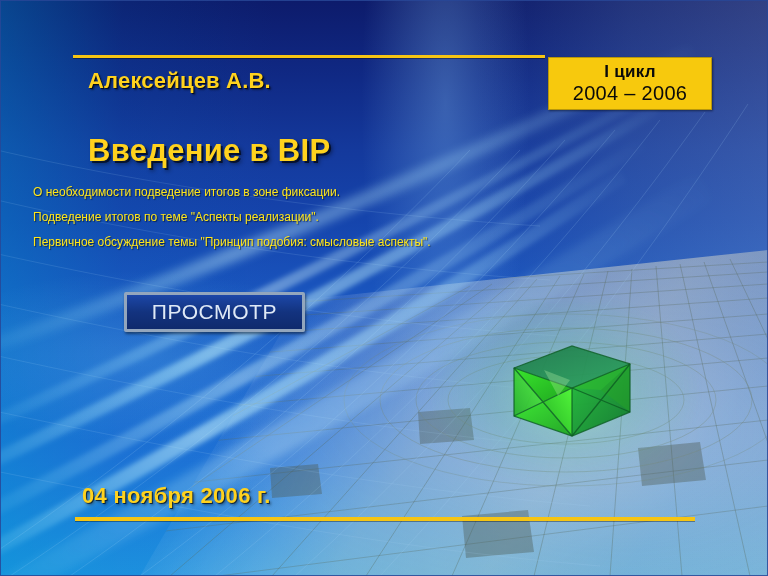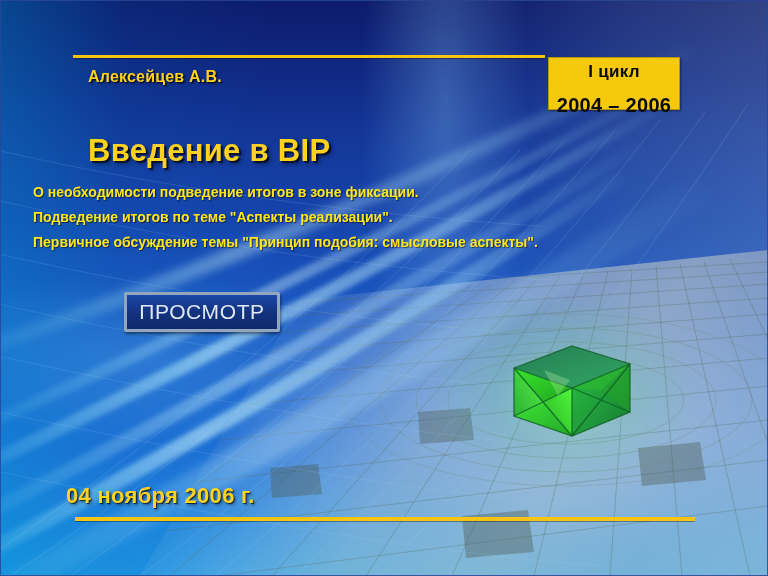--- a/index.html
+++ b/index.html
@@ -97,52 +97,52 @@
     position: absolute;
     left: 75px; top: 517px;
     width: 620px; height: 4px;
     background: #f6c513;
     box-shadow: 0 1px 0 rgba(0,0,0,.35);
   }
 
   .author {
     position: absolute;
     left: 88px; top: 68px;
-    font-size: 16px;
+    font-size: 22px;
     font-weight: bold;
     color: #ffd21e;
     letter-spacing: .2px;
     text-shadow: 1px 1px 0 rgba(0,0,0,.65), 2px 2px 2px rgba(0,0,0,.45);
     white-space: nowrap;
   }
 
   .cycle-badge {
     position: absolute;
     left: 548px; top: 57px;
-    width: 132px; height: 53px;
+    width: 164px; height: 53px;
     background: #f7c90d;
     border: 1px solid #b8970a;
     box-sizing: border-box;
     color: #0a0a0a;
     text-align: center;
     line-height: 1.0;
     box-shadow: 1px 1px 2px rgba(0,0,0,.45);
   }
   .cycle-badge .b1 {
     display: block;
     font-size: 17px;
     font-weight: bold;
     margin-top: 5px;
     letter-spacing: .3px;
   }
   .cycle-badge .b2 {
     display: block;
     font-size: 20px;
-    font-weight: bold;
-    margin-top: 15px;
+    font-weight: normal;
+    margin-top: 3px;
     letter-spacing: .3px;
   }
 
   .title {
     position: absolute;
     left: 88px; top: 133px;
     font-size: 31px;
     font-weight: bold;
     color: #ffd21e;
     letter-spacing: .3px;
@@ -150,49 +150,49 @@
     white-space: nowrap;
     text-align: center;
   }
 
   .bullets {
     position: absolute;
     left: 33px; top: 180px;
     width: 710px;
   }
   .bullets .line {
-    font-size: 14px;
-    font-weight: bold;
+    font-size: 12px;
+    font-weight: normal;
     color: #ffe61a;
     line-height: 25px;
     white-space: nowrap;
     text-shadow: 1px 1px 1px rgba(0,0,0,.55);
   }
 
   .preview-btn {
     position: absolute;
     left: 124px; top: 292px;
-    width: 156px; height: 40px;
+    width: 181px; height: 40px;
     background: linear-gradient(180deg, #1c47a8 0%, #13337f 50%, #0f2a6d 100%);
     border: 3px solid #93a6bd;
     border-radius: 2px;
     box-sizing: border-box;
     color: #dfe9f6;
     font-size: 21px;
     letter-spacing: .6px;
     display: flex;
     align-items: center;
     justify-content: center;
     box-shadow: 1px 2px 3px rgba(0,0,0,.45);
     cursor: pointer;
   }
 
   .date {
     position: absolute;
-    left: 66px; top: 483px;
+    left: 82px; top: 483px;
     font-size: 22px;
     font-weight: bold;
     color: #ffd21e;
     letter-spacing: .3px;
     text-shadow: 1px 1px 0 rgba(0,0,0,.6), 2px 2px 3px rgba(0,0,0,.45);
     white-space: nowrap;
   }
 
   
   .cube {

